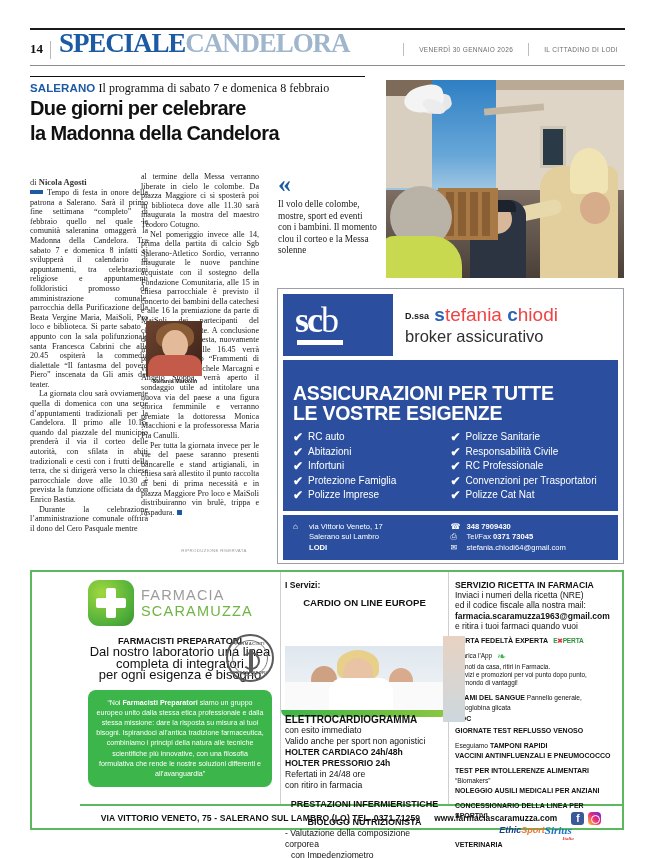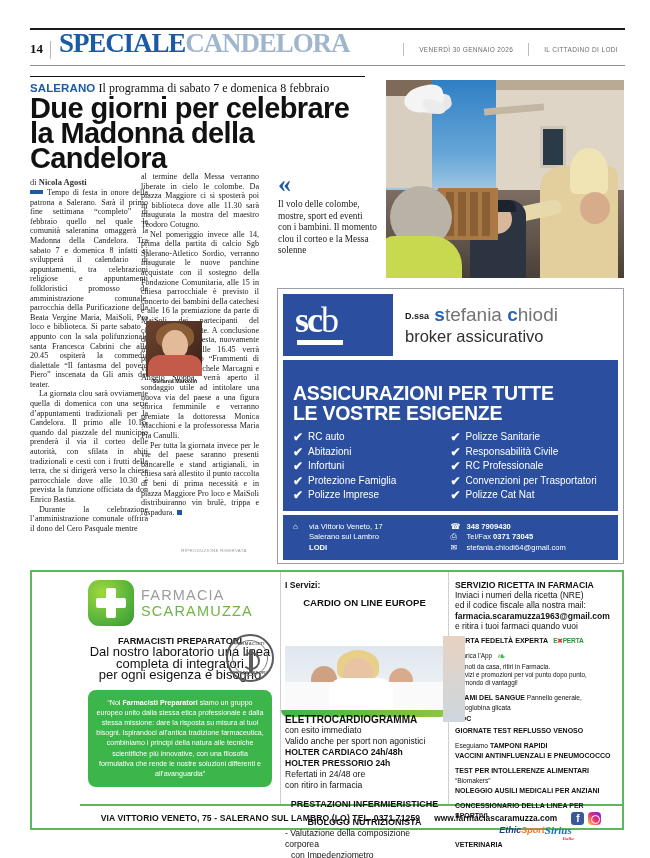--- a/index.html
+++ b/index.html
@@ -33,21 +33,21 @@
 
   
   .kicker-rule { position:absolute; left:30px; top:76px; width:335px; height:1px; background:#111; }
   .kicker { position:absolute; left:30px; top:81px; width:340px; font-size:11.5px; color:#111;
             font-family:"Liberation Sans", sans-serif; }
   .kicker .loc { color:#1c5ba4; font-weight:bold; letter-spacing:.1px; }
   .kicker .txt { font-family:"Liberation Serif", serif; font-size:12px; }
   .headline {
     position:absolute; left:30px; top:96px; width:350px;
     font-family:"Liberation Sans", sans-serif; font-weight:bold;
-    font-size:29px; line-height:25px; color:#111; letter-spacing:-0.6px;
+    font-size:20px; line-height:25px; color:#111; letter-spacing:-0.6px;
   }
 
   
   .photo {
     position:absolute; left:386px; top:80px; width:238px; height:198px;
     overflow:hidden; background:#8fb8d8;
   }
   .photo .sky { position:absolute; inset:0; background:linear-gradient(#2f7fc4 0%, #67a7d8 38%, #9ec6e2 55%, #b8d2e4 100%); }
   .photo .bldg-l { position:absolute; left:0; top:0; width:46px; height:108px; background:#d9cfc0; }
   .photo .bldg-l2 { position:absolute; left:0; top:0; width:46px; height:16px; background:#7e6a58; }
@@ -112,21 +112,21 @@
   .scb-top { display:flex; align-items:center; height:62px; }
   .scb-logo { width:110px; height:62px; background:#2b4f9e; position:relative; }
   .scb-logo .lg { position:absolute; left:12px; top:6px; font-family:Liberation Serif, serif;
                   font-size:36px; font-weight:bold; color:#fff; letter-spacing:-2px; line-height:40px; }
   .scb-logo .lg .b { font-weight:normal; }
   .scb-logo .bar { position:absolute; left:14px; bottom:11px; width:46px; height:5px; background:#fff; }
   .scb-name { flex:1; padding-left:12px; font-family:"Liberation Sans", sans-serif; }
   .scb-name .l1 { font-size:19px; color:#2f3030; line-height:22px; white-space:nowrap; }
   .scb-name .l1 .dssa { font-size:9px; font-weight:bold; color:#1a1a1a; vertical-align:2px; }
   .scb-name .l1 .bl { color:#2b62b8; font-weight:bold; }
-  .scb-name .l1 .gr { color:#737373; }
+  .scb-name .l1 .gr { color:#ef4444; }
   .scb-name .l2 { font-size:16.5px; color:#2f3030; line-height:19px; }
   .scb-blue { margin-top:4px; background:#2b4f9e; padding:23px 10px 8px 10px; }
   .scb-blue .hl { font-family:"Liberation Sans", sans-serif; font-weight:bold; color:#fff;
                   font-size:19.5px; line-height:20px; letter-spacing:-.3px; }
   .scb-cols { display:flex; margin-top:7px; }
   .scb-cols ul { list-style:none; flex:1; }
   .scb-cols li { font-family:"Liberation Sans", sans-serif; font-size:10px; color:#fff;
                  line-height:14.6px; display:flex; align-items:center; }
   .ck { display:inline-block; color:#fff; font-size:12px; font-weight:bold; width:15px; }
   .scb-contact { margin-top:4px; background:#2b4f9e; padding:7px 10px; display:flex; }

